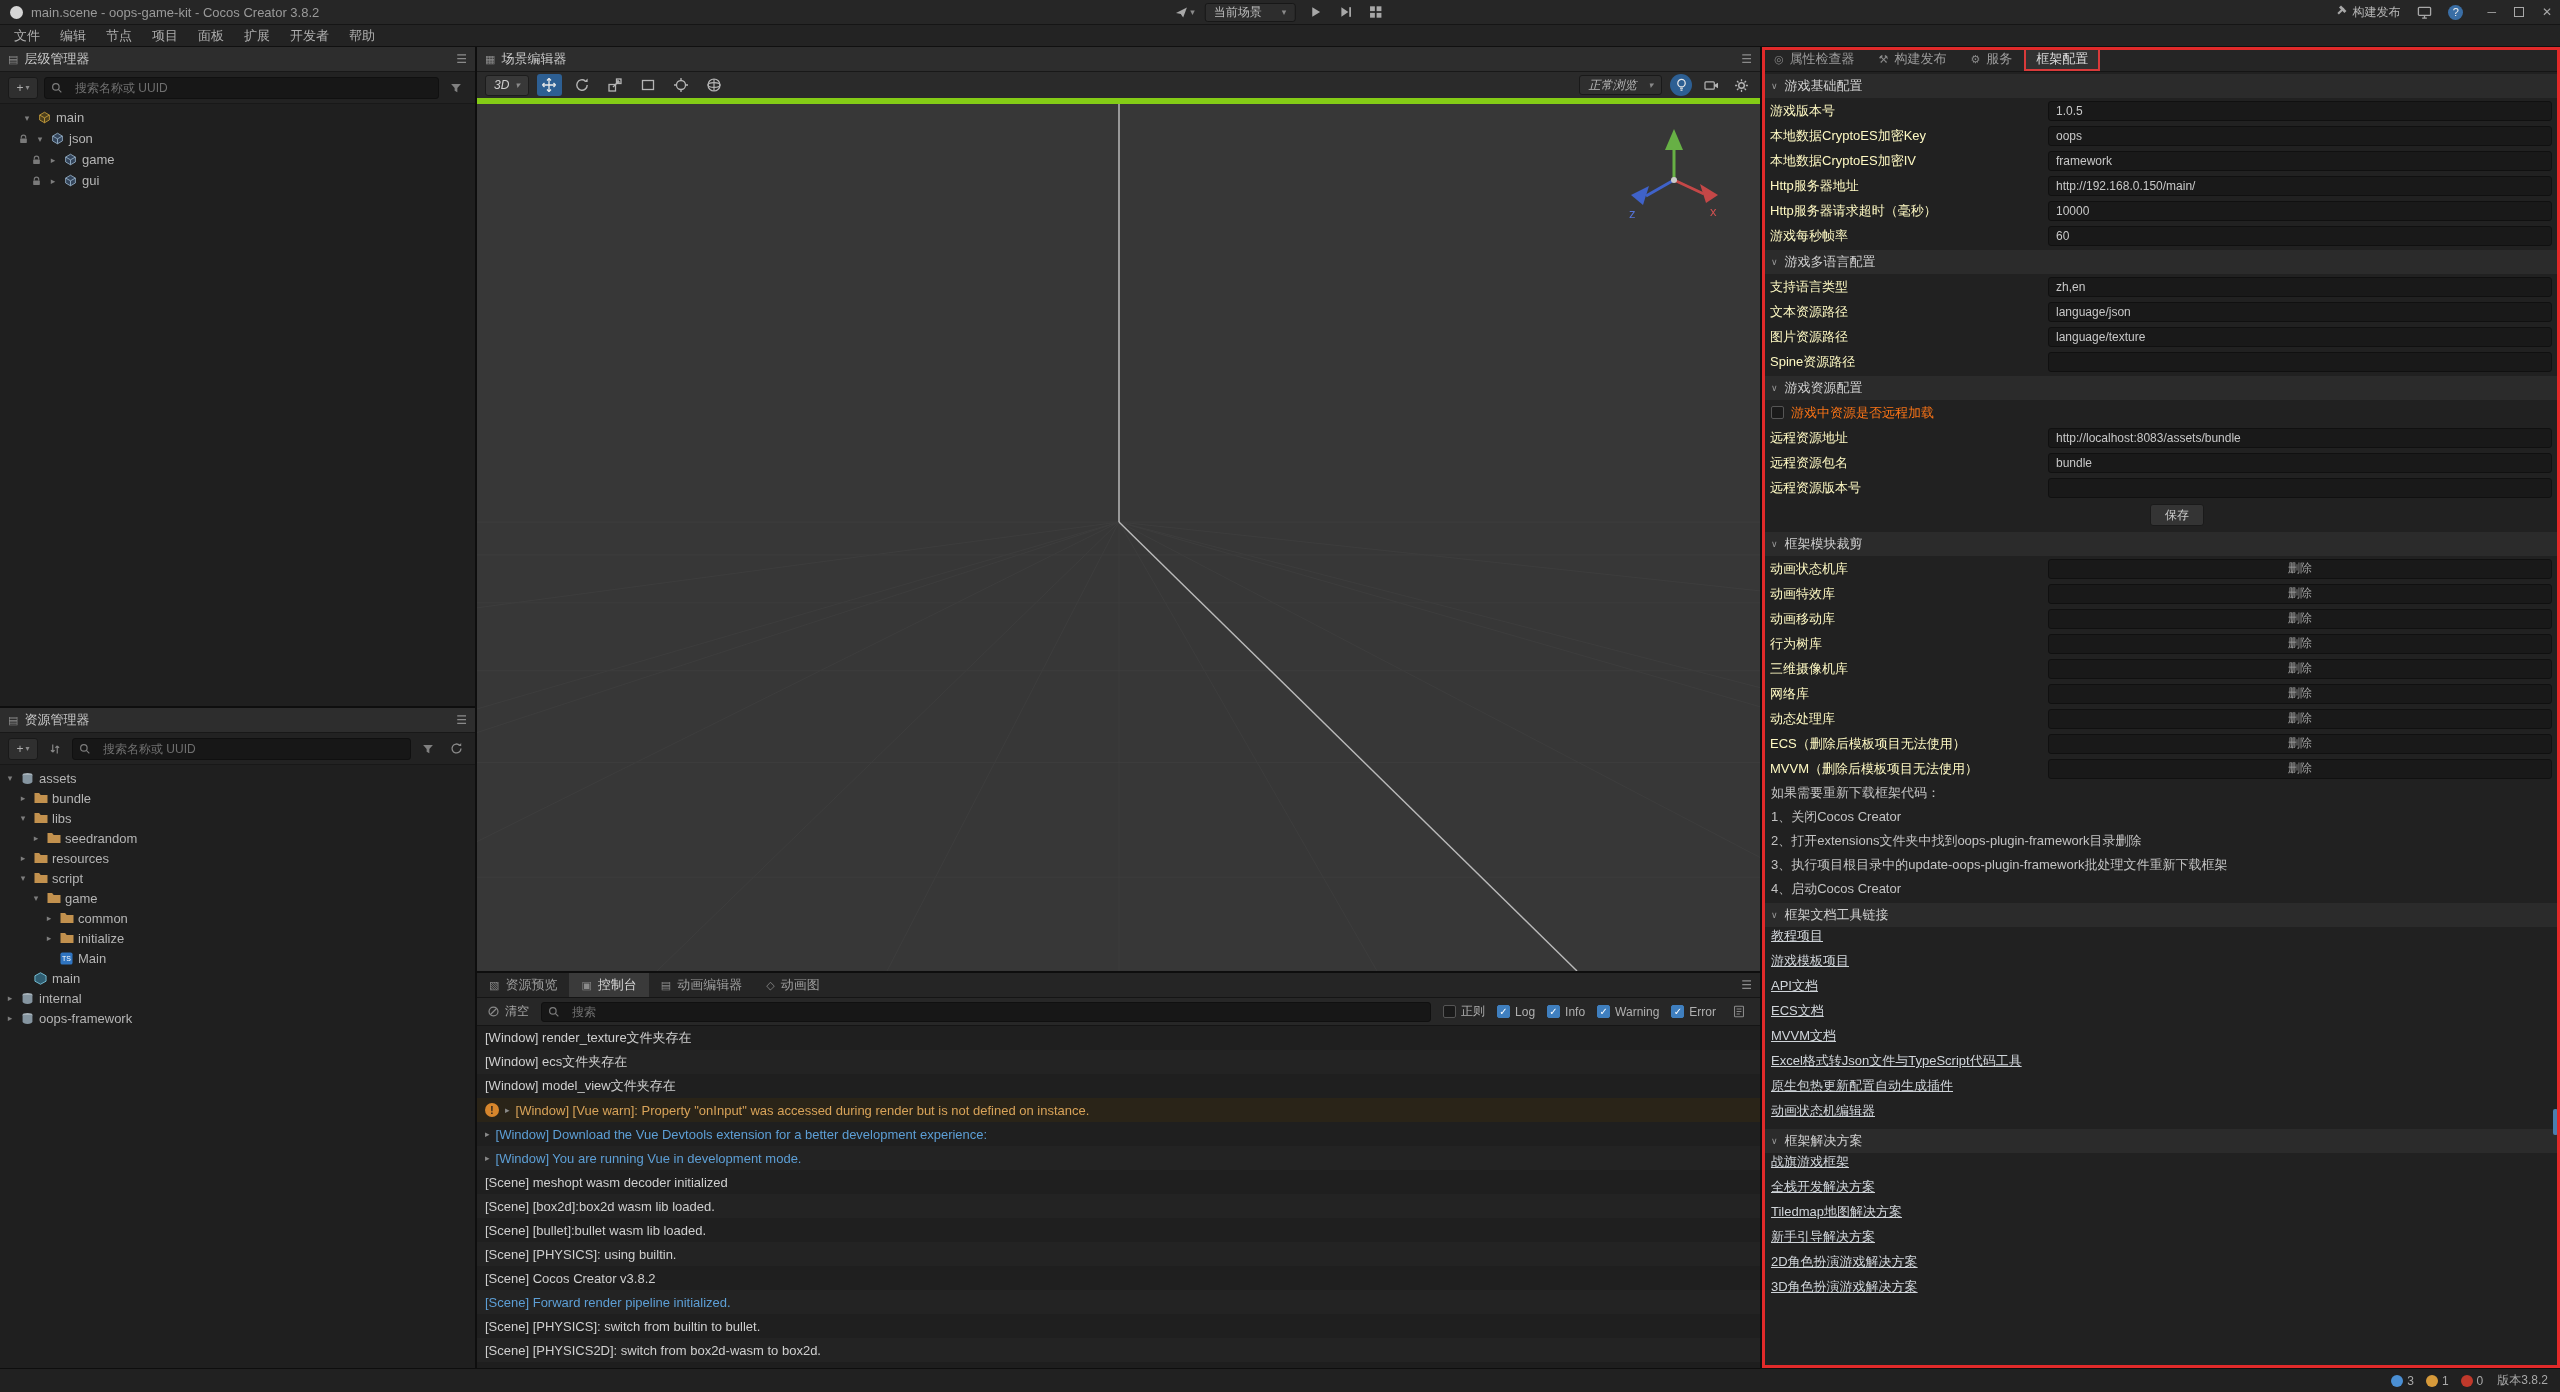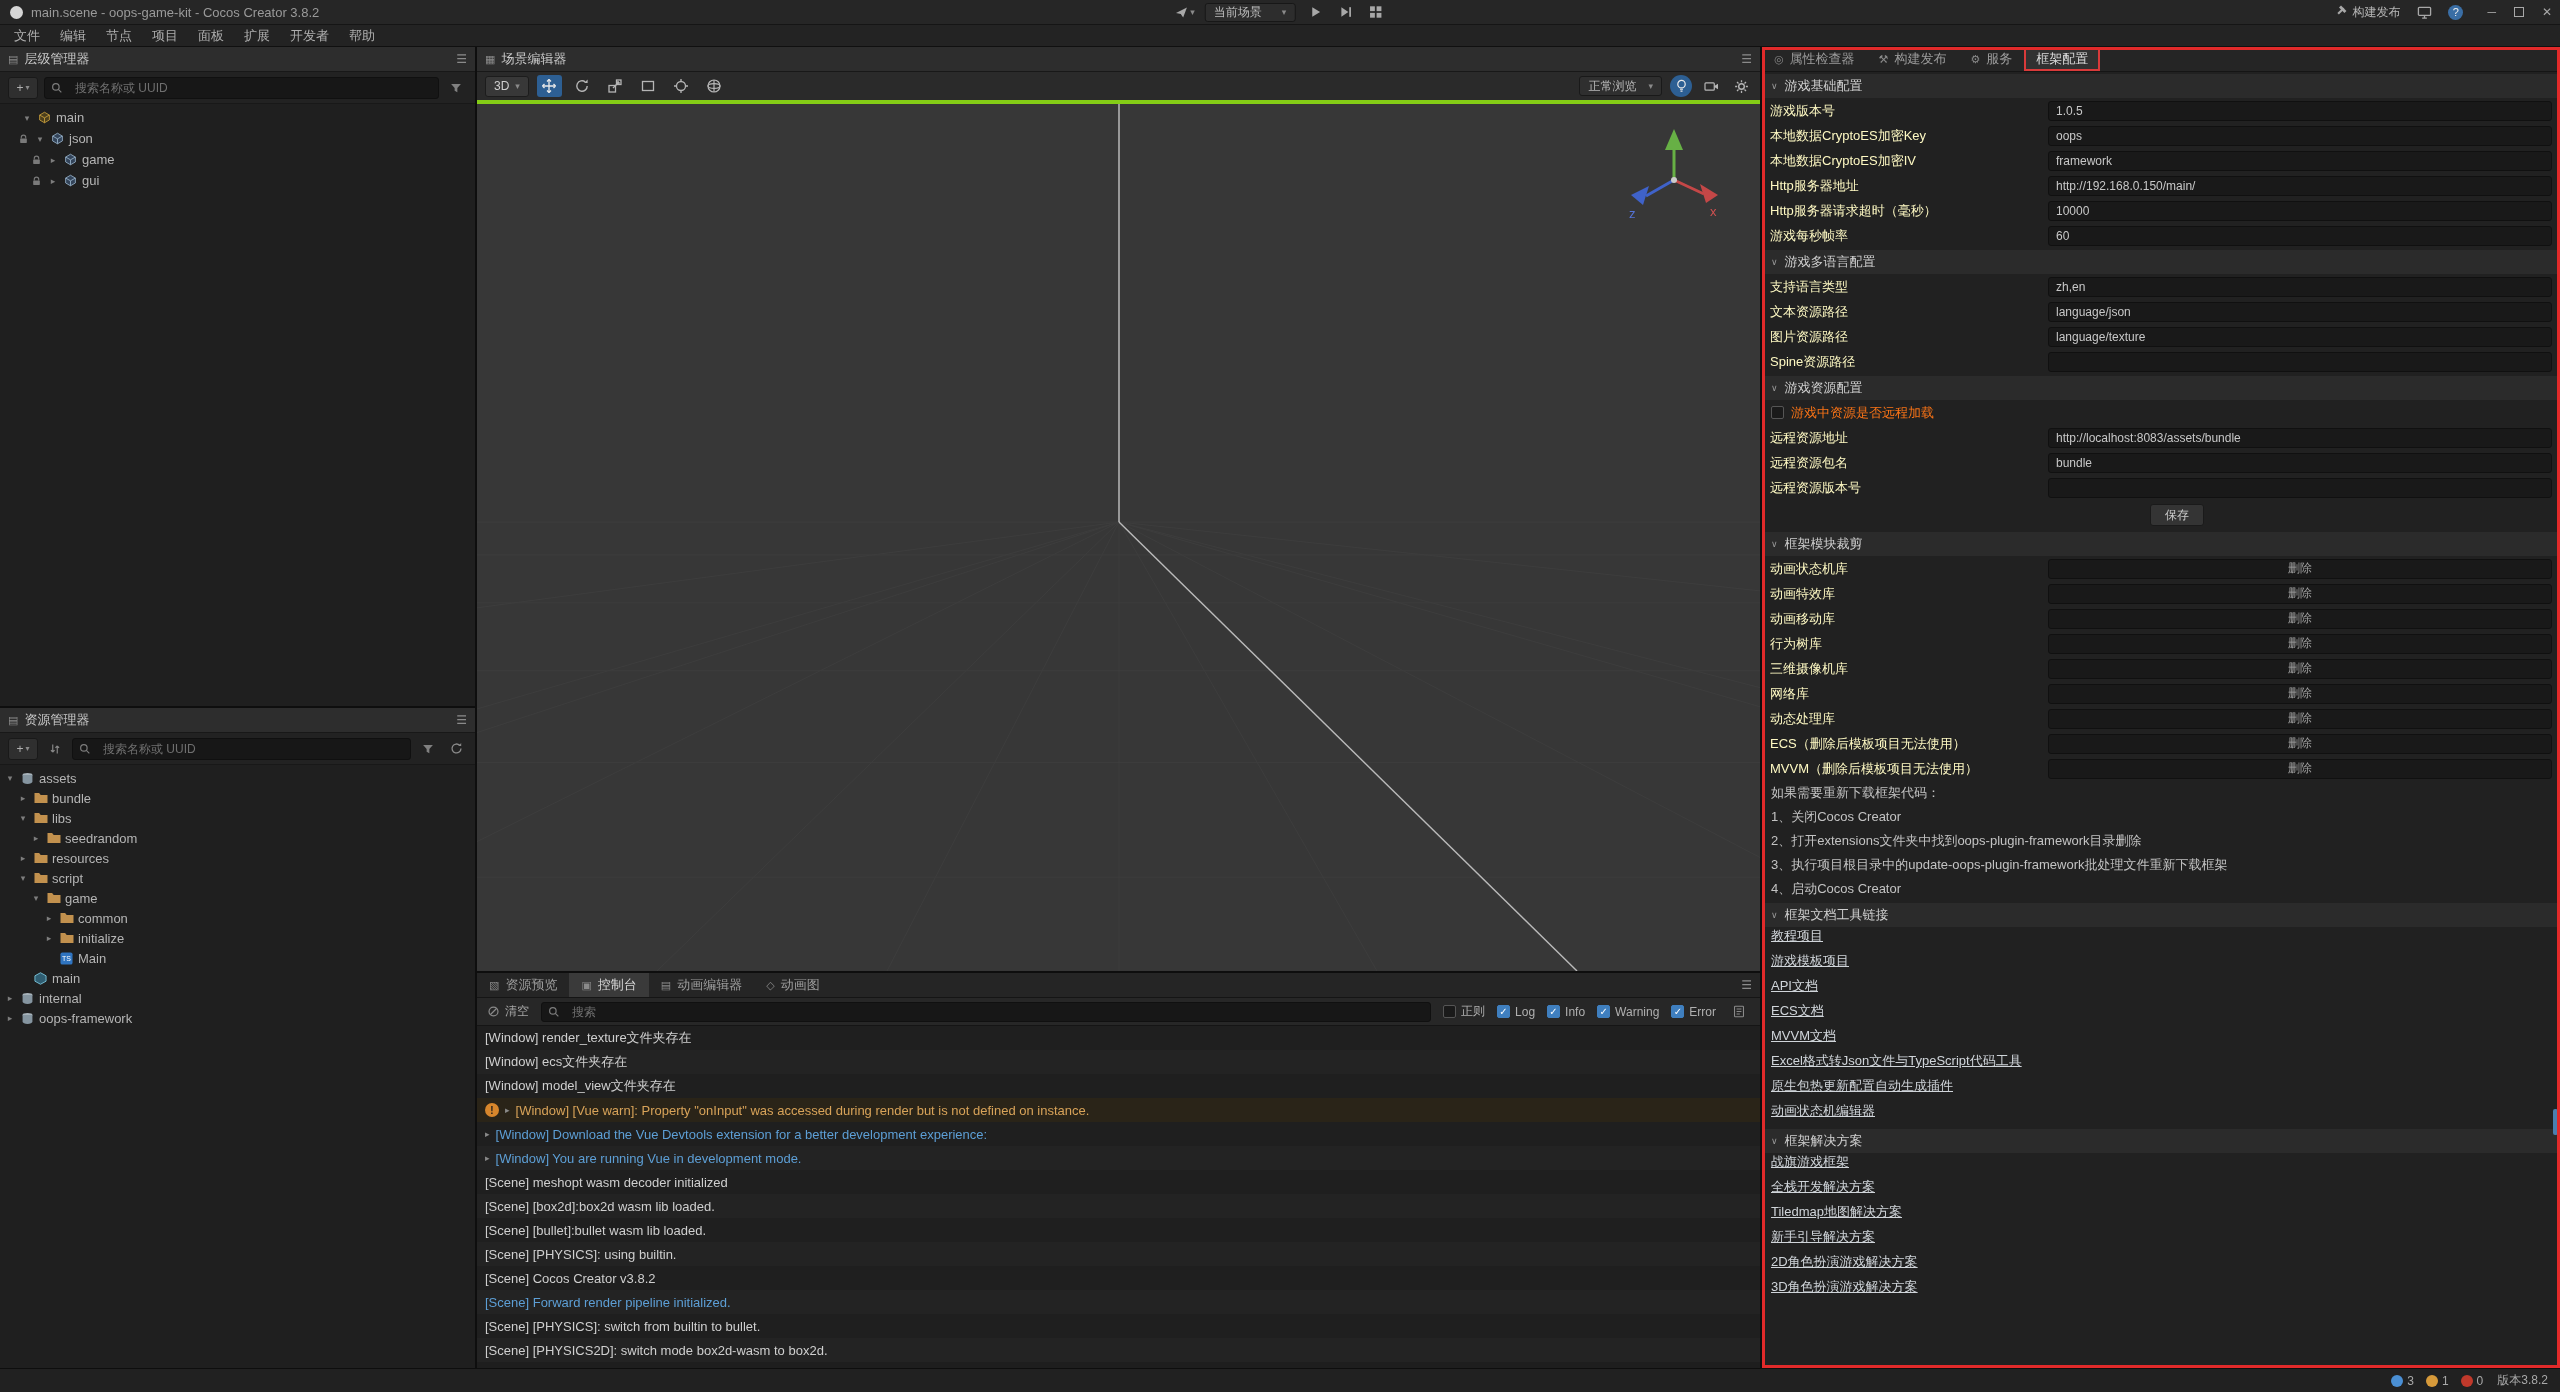--- a/index.html
+++ b/index.html
@@ -56,22 +56,22 @@
   .tree { flex:1; overflow:hidden; background:#1f1f1f; padding-top:3px; }
   .tree-row { height:21px; display:flex; align-items:center; gap:4px; font-size:13px; color:#b5b5b5; }
   .tree.compact .tree-row { height:20px; }
   .gutter { width:13px; display:flex; justify-content:center; align-items:center; flex-shrink:0; }
   .tree-arrow { width:12px; text-align:center; color:#7d7d7d; font-size:9px; flex-shrink:0; }
   .tree-icon { width:15px; display:flex; align-items:center; justify-content:center; flex-shrink:0; }
   .tree-label { white-space:nowrap; }
 
   
   .panel-scene { height:926px; display:flex; flex-direction:column; border-bottom:2px solid #0e0e0e; }
-  .scene-toolbar { height:32px; background:#2a2a2a; border-bottom:4px solid #84cc16;
-    display:flex; align-items:center; gap:8px; padding:0 8px; flex-shrink:0; }
+  .scene-toolbar { height:32px; background:#2a2a2a; border-bottom:6px solid #84cc16;
+    display:flex; align-items:center; gap:8px; padding:0 8px; flex-shrink:0;font-style:italic; }
   .tool-3d { height:21px; padding:0 8px; background:#383838; border:1px solid #1c1c1c; border-radius:3px;
     font-size:12px; color:#cfcfcf; display:flex; align-items:center; gap:4px; }
   .tool-icon { width:25px; height:22px; border-radius:3px; display:flex; align-items:center; justify-content:center; }
   .tool-icon.active { background:#2d5f93; }
   .view-right { margin-left:auto; display:flex; align-items:center; gap:8px; }
   .view-select { height:20px; background:#2f2f2f; border:1px solid #191919; border-radius:3px;
     display:flex; align-items:center; gap:10px; padding:0 8px; font-size:12px; color:#b8b8b8; }
   .round-ic { width:22px; height:22px; border-radius:50%; display:flex; align-items:center; justify-content:center; }
   .round-ic.active { background:#2d5f93; }
   .viewport { flex:1; position:relative; background:#373737; overflow:hidden; }
@@ -676,21 +676,21 @@
             <div class="log-row log">
               <span class="log-text">[Scene] Cocos Creator v3.8.2</span>
             </div>
             <div class="log-row info">
               <span class="log-text">[Scene] Forward render pipeline initialized.</span>
             </div>
             <div class="log-row log">
               <span class="log-text">[Scene] [PHYSICS]: switch from builtin to bullet.</span>
             </div>
             <div class="log-row log">
-              <span class="log-text">[Scene] [PHYSICS2D]: switch mode box2d-wasm to box2d.</span>
+              <span class="log-text">[Scene] [PHYSICS2D]: switch from box2d-wasm to box2d.</span>
             </div>
           </div>
       </div>
     </div>
 
     <div class="col-right">
       <div class="insp-tabs" id="insp-tabs">
           <div class="itab">
             <span class="itab-icon">◎</span>
             <span class="itab-label">属性检查器</span>

